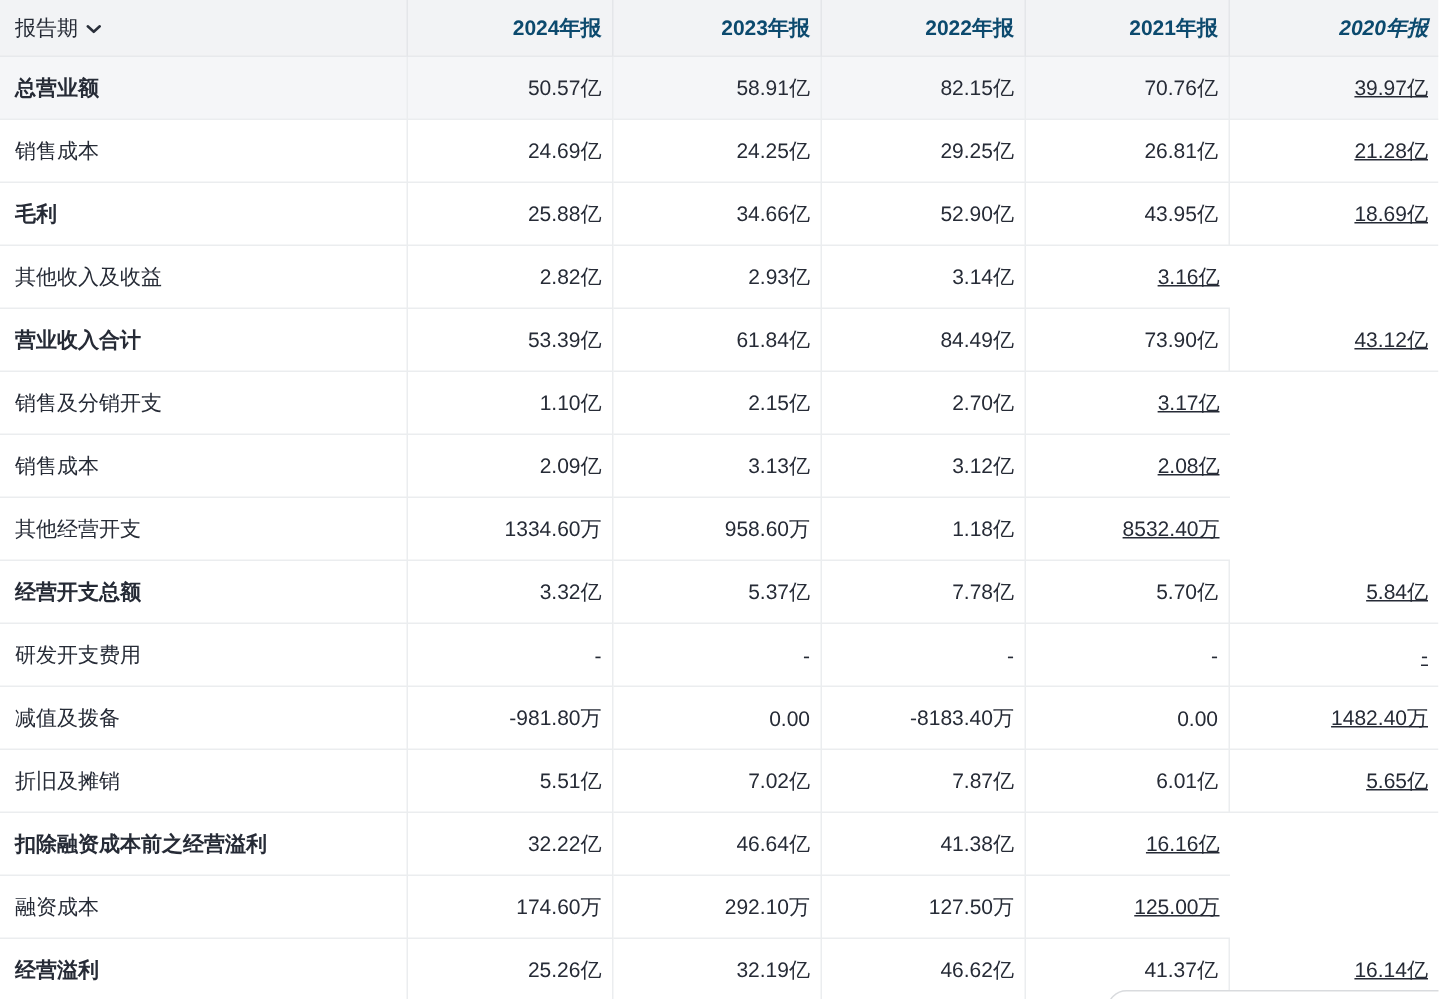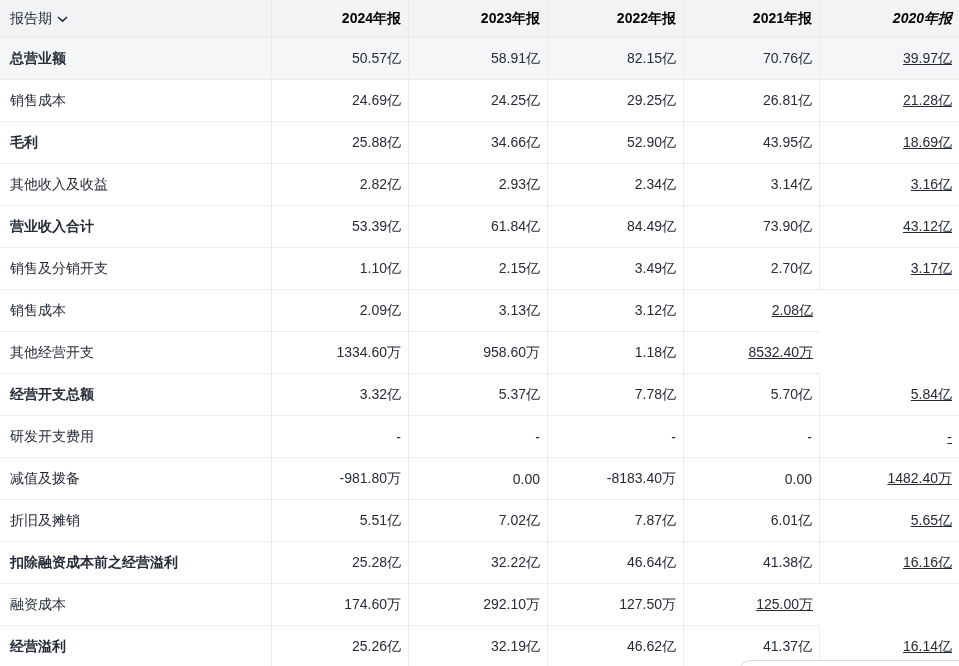--- a/index.html
+++ b/index.html
@@ -19,21 +19,21 @@
     grid-template-columns: 272px 137px 139px 136px 136px 139px;
   }
   
   .thead {
     height: 38px;
     background: #f2f3f5;
   }
   .th {
     display: flex; align-items: center; justify-content: flex-end;
     padding: 0 7px;
-    font-size: 14px; font-weight: 700; color: #000000;
+    font-size: 14px; font-weight: 700; color: #0c4a6e;
     border-right: 1px solid #e4e6e9;
     border-bottom: 1px solid #e7e9ec;
     white-space: nowrap;
   }
   .th:last-child { border-right: none; font-style: italic; }
   .th.first {
     justify-content: flex-start;
     padding-left: 10px;
     gap: 5px;
     font-weight: 400;
@@ -111,37 +111,35 @@
   <div class="td value">25.88亿</div>
         <div class="td value">34.66亿</div>
         <div class="td value">52.90亿</div>
         <div class="td value">43.95亿</div>
         <div class="td value">18.69亿</div>
       </div>
       <div class="tr grid-row">
     <div class="td label">其他收入及收益</div>
   <div class="td value">2.82亿</div>
         <div class="td value">2.93亿</div>
-        <div class="td value">2.34亿</div>
         <div class="td value">3.14亿</div>
         <div class="td value">3.16亿</div>
       </div>
       <div class="tr grid-row bold">
     <div class="td label">营业收入合计</div>
   <div class="td value">53.39亿</div>
         <div class="td value">61.84亿</div>
         <div class="td value">84.49亿</div>
         <div class="td value">73.90亿</div>
         <div class="td value">43.12亿</div>
       </div>
       <div class="tr grid-row">
     <div class="td label">销售及分销开支</div>
   <div class="td value">1.10亿</div>
         <div class="td value">2.15亿</div>
-        <div class="td value">3.49亿</div>
         <div class="td value">2.70亿</div>
         <div class="td value">3.17亿</div>
       </div>
       <div class="tr grid-row">
     <div class="td label">销售成本</div>
   <div class="td value">2.09亿</div>
         <div class="td value">3.13亿</div>
         <div class="td value">3.12亿</div>
         <div class="td value">2.08亿</div>
       </div>
@@ -179,21 +177,20 @@
       <div class="tr grid-row">
     <div class="td label">折旧及摊销</div>
   <div class="td value">5.51亿</div>
         <div class="td value">7.02亿</div>
         <div class="td value">7.87亿</div>
         <div class="td value">6.01亿</div>
         <div class="td value">5.65亿</div>
       </div>
       <div class="tr grid-row bold">
     <div class="td label">扣除融资成本前之经营溢利</div>
-  <div class="td value">25.28亿</div>
         <div class="td value">32.22亿</div>
         <div class="td value">46.64亿</div>
         <div class="td value">41.38亿</div>
         <div class="td value">16.16亿</div>
       </div>
       <div class="tr grid-row">
     <div class="td label">融资成本</div>
   <div class="td value">174.60万</div>
         <div class="td value">292.10万</div>
         <div class="td value">127.50万</div>

